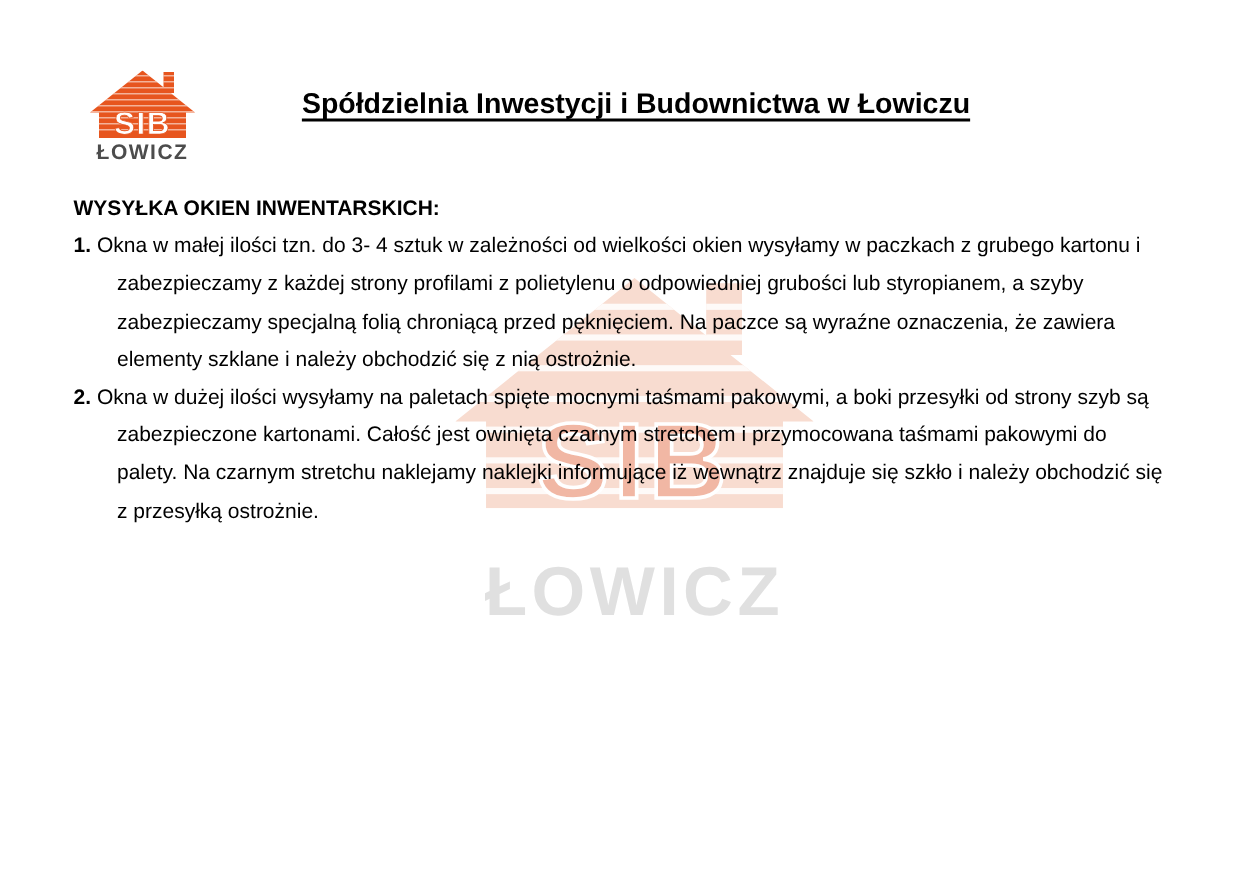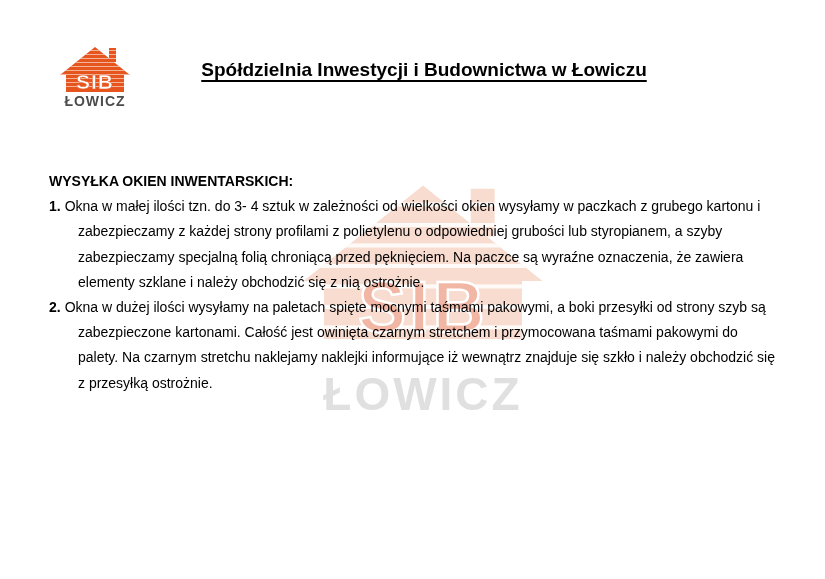--- a/index.html
+++ b/index.html
@@ -42,21 +42,21 @@
     text-decoration-thickness:2px;
     text-underline-offset:4px;
     z-index:2;
   }
   
   .content{
     position:absolute;left:49px;top:126px;width:732px;
     font-size:14px;line-height:25.2px;
     z-index:1;
   }
-  .heading{font-weight:bold;margin-top:43px;}
+  .heading{font-weight:bold;}
   .item{margin:0;padding-left:29px;text-indent:-29px;}
   .num{font-weight:bold;margin-right:4px;}
 </style>
 </head>
 <body>
 
 <div class="page">
 
   <div class="watermark">
     <svg class="wm-house" width="246" height="157" viewBox="0 0 72 46" aria-hidden="true">

